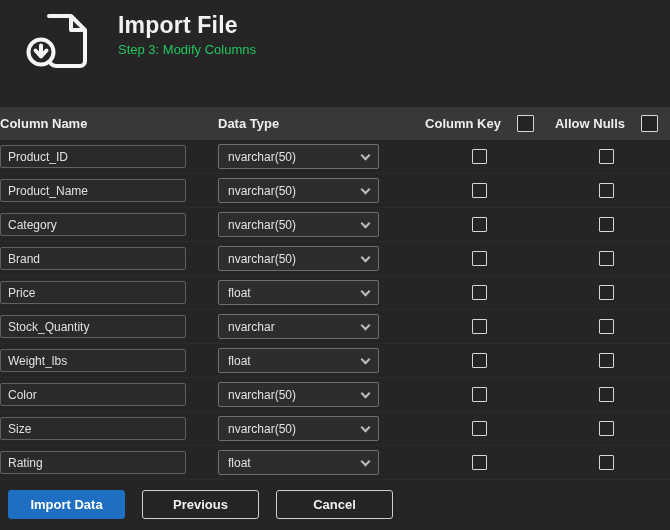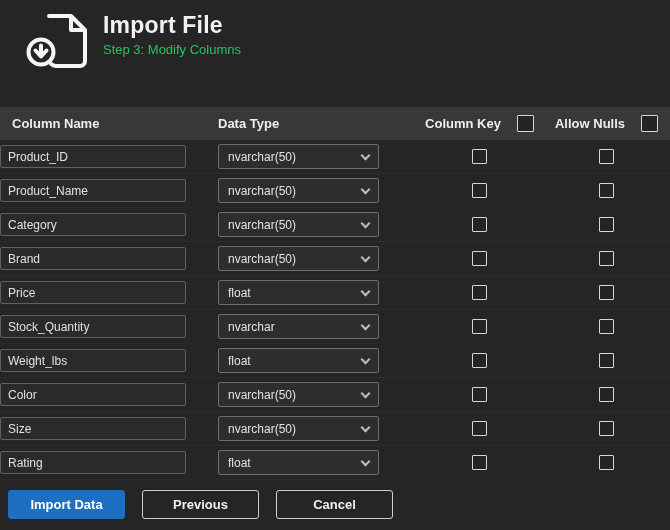--- a/index.html
+++ b/index.html
@@ -7,31 +7,31 @@
   body {
     width: 670px; height: 530px;
     background: #252526;
     font-family: "Liberation Sans", sans-serif;
     color: #e0e0e0;
     overflow: hidden;
   }
   .page { position: relative; width: 670px; height: 530px; background: #252526; }
 
   
-  .hdr { display: flex; align-items: flex-start; padding: 10px 0 0 26px; gap: 11px; }
+  .hdr { display: flex; align-items: flex-start; padding: 10px 0 0 26px; gap: 26px; }
   .file-icon { display: inline-block; margin-top: 2px; }
   .hdr-text h1 { margin: 2px 0 0 0; font-size: 23px; font-weight: bold; color: #f2f2f2; letter-spacing: 0.2px; }
   .hdr-text .sub { margin-top: 3px; font-size: 13px; color: #22c55e; }
 
   
   .table { margin-top: 31px; }
   .thead, .trow { display: grid; grid-template-columns: 206px 210px 127px 127px; align-items: center; }
   .thead { height: 33px; background: #38383b; }
   .th { font-size: 13px; font-weight: bold; color: #eeeeee; }
-  .th-name { padding-left: 12px; }
+  .th-name { }
   .th-type { padding-left: 12px; }
   .th-check { display: flex; align-items: center; justify-content: center; gap: 16px; }
 
   .trow { height: 34px; border-bottom: 1px solid rgba(255,255,255,0.03); }
   .td-name { }
   .td-type { padding-left: 12px; }
   .td-check { display: flex; justify-content: center; }
 
   .name-input {
     width: 186px; height: 23px;

